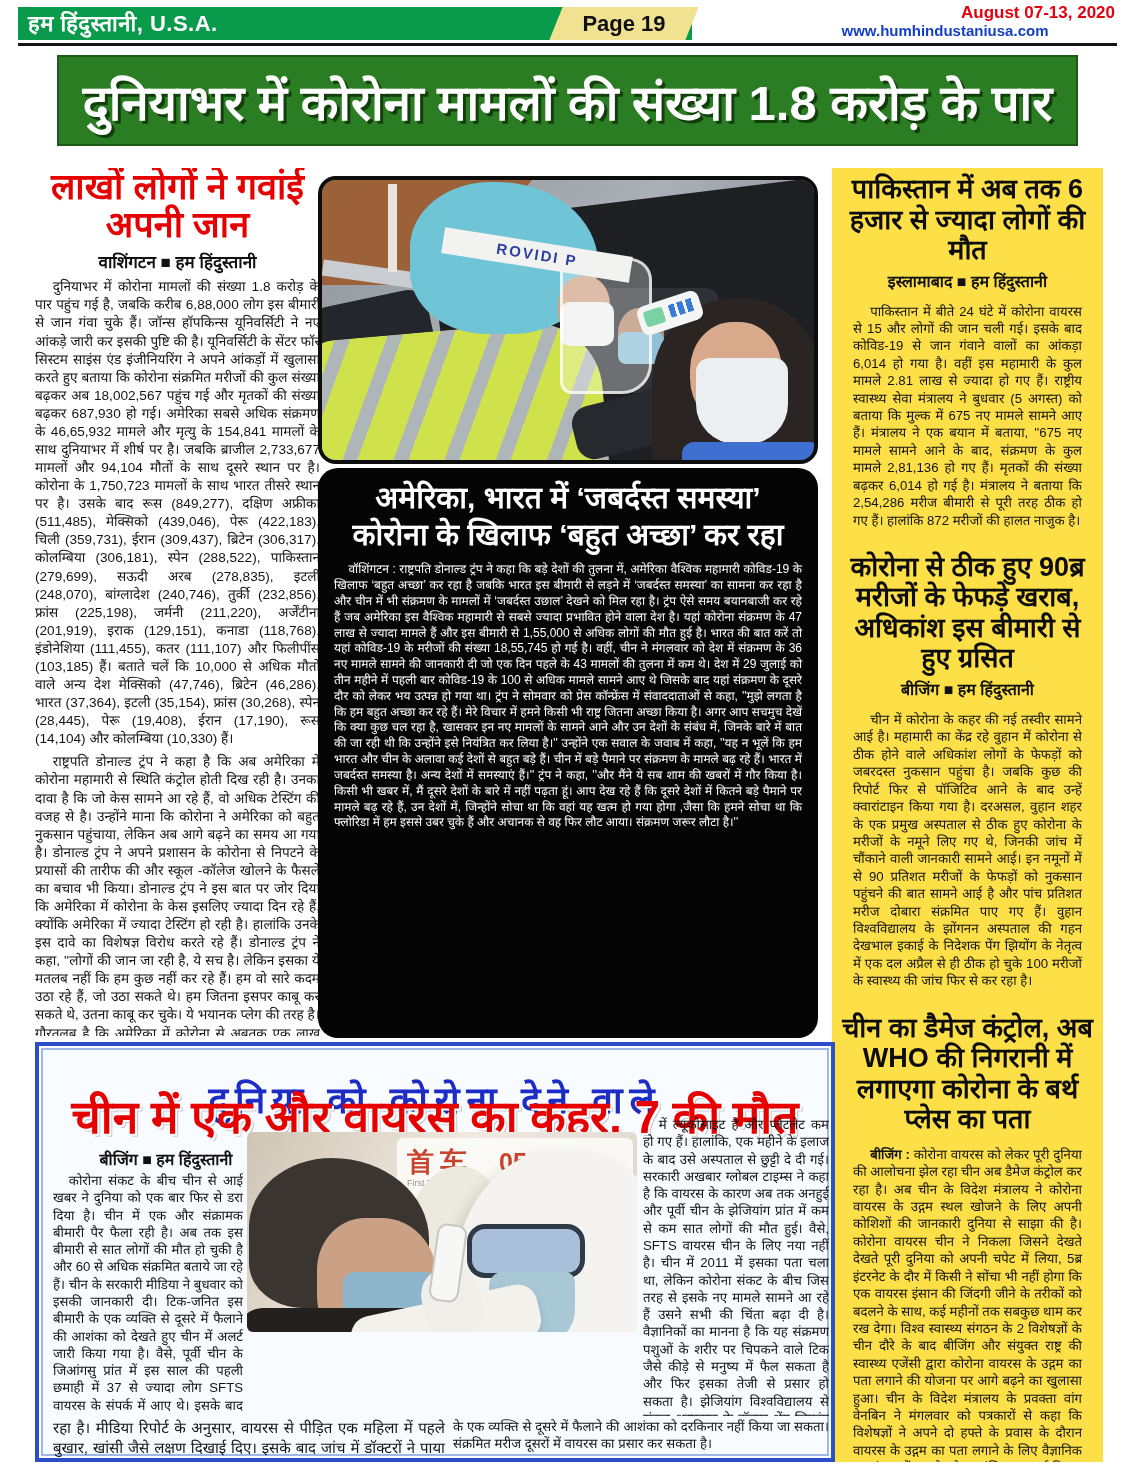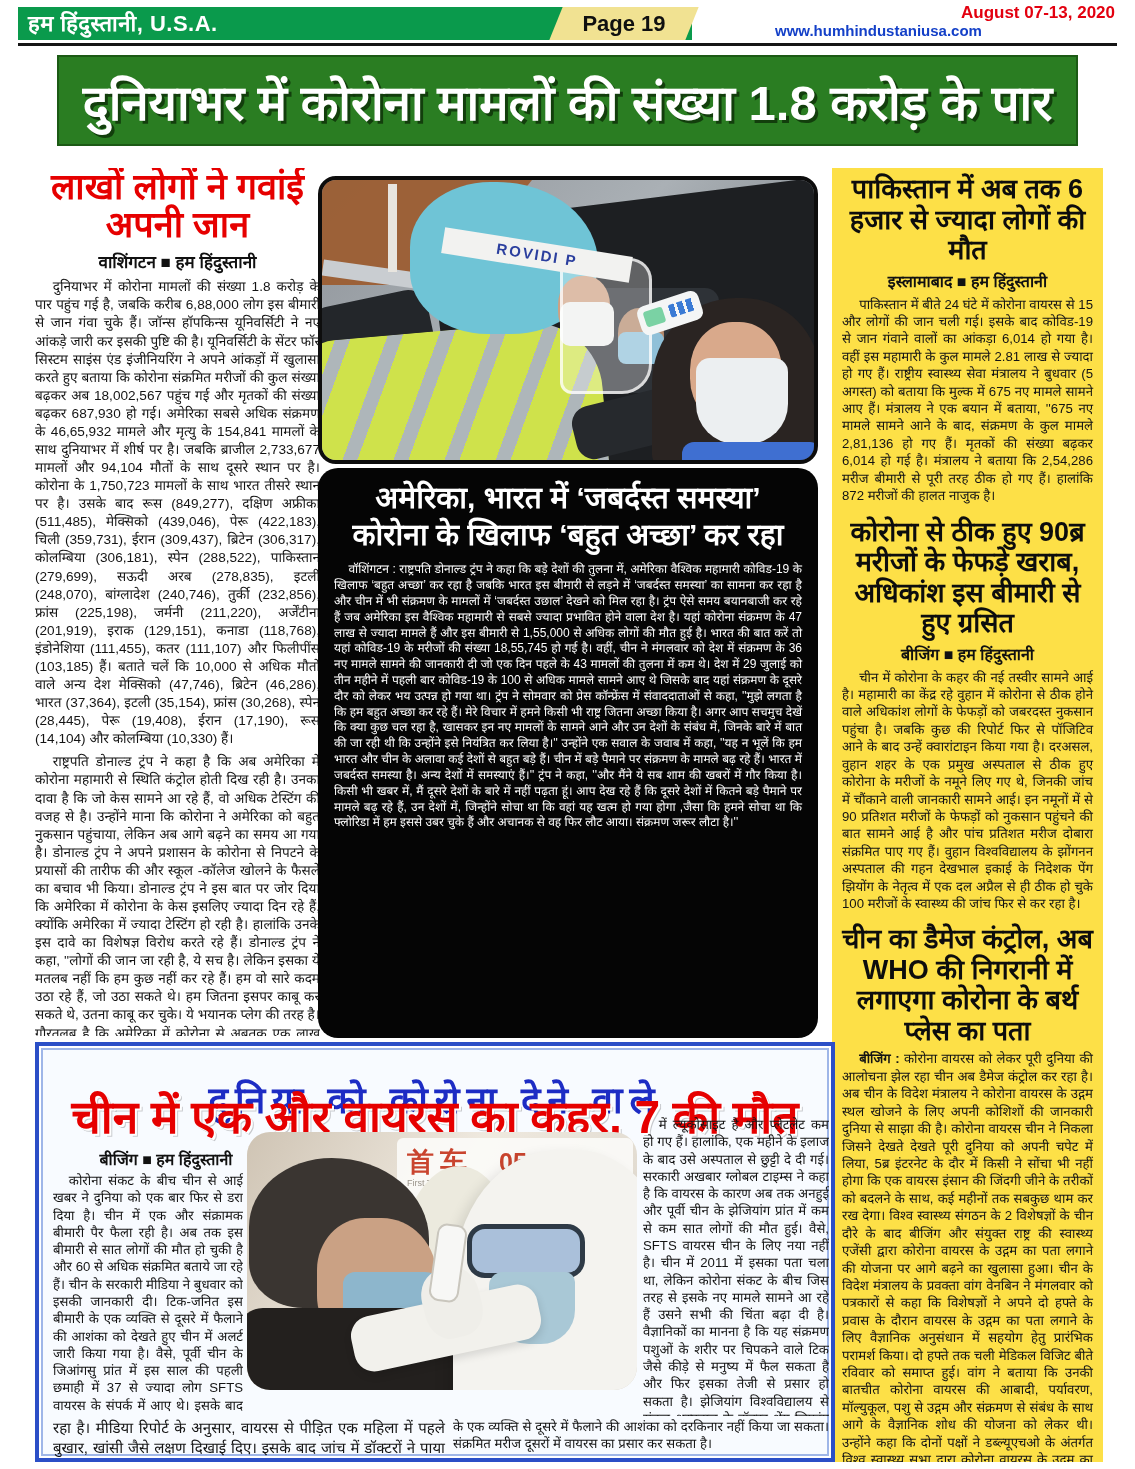--- a/index.html
+++ b/index.html
@@ -9,21 +9,21 @@
   
   .mast-green{position:absolute;left:18px;top:7px;width:674px;height:33px;background:#0a9a4c;}
   .mast-logo{position:absolute;left:28px;top:7px;height:33px;line-height:33px;color:#ffffff;
              font-weight:bold;font-size:22px;letter-spacing:.5px;white-space:nowrap;}
   .page-box{position:absolute;left:556px;top:7px;width:136px;height:33px;background:#f1e292;
             transform:skewX(-22deg);}
   .page-box span{display:block;transform:skewX(22deg);text-align:center;line-height:33px;
                  font-size:22px;font-weight:bold;color:#101010;}
   .mast-date{position:absolute;right:20px;top:3px;width:340px;text-align:right;color:#e3000f;
              font-weight:bold;font-size:17px;}
-  .mast-site{position:absolute;right:20px;top:22px;width:340px;text-align:left;color:#1440c8;
+  .mast-site{position:absolute;right:20px;top:22px;width:340px;text-align:center;color:#1440c8;
              font-weight:bold;font-size:15px;}
   .mast-rule{position:absolute;left:18px;top:43px;width:1099px;height:3px;background:#151515;}
 
   
   .banner{position:absolute;left:57px;top:55px;width:1021px;height:91px;background:#2a7d22;
           border:2px solid #1c5a15;box-sizing:border-box;display:flex;align-items:center;
           justify-content:center;overflow:hidden;}
   .banner span{color:#ffffff;font-weight:800;font-size:49px;white-space:nowrap;
                text-shadow:3px 3px 0 rgba(15,55,10,.9);}
 
@@ -78,21 +78,21 @@
   .bb-head{font-size:30px;line-height:1.22;font-weight:800;text-align:center;}
   .bb-body{font-size:12px;line-height:1.32;text-align:justify;margin-top:9px;}
   .bb-body p{margin:0;text-indent:1.2em;}
 
   
   .rightcol{position:absolute;left:832px;top:168px;width:271px;height:1294px;background:#fde047;
             box-sizing:border-box;padding:6px 10px;overflow:hidden;}
   .r-head{font-size:27px;line-height:1.13;font-weight:800;text-align:center;color:#0d0d0d;}
   .r-byline{font-size:16px;font-weight:bold;text-align:center;margin-top:4px;color:#111;}
   .r-body{font-size:13.2px;line-height:1.32;text-align:justify;color:#141414;margin-top:4px;}
-  .r-body p{margin:0;text-indent:1.3em;}
+  .r-body p{margin:11px;text-indent:1.3em;}
   .r-gap{height:12px;}
 
   
   .bottombox{position:absolute;left:35px;top:1042px;width:800px;height:420px;box-sizing:border-box;
              border:4px solid #2b4fc7;box-shadow:inset 0 0 0 2px #ffffff, inset 0 0 0 4px #9fb6e8;
              background:#f8fbff;overflow:hidden;}
   .kicker{position:absolute;left:0;top:5px;width:100%;text-align:center;color:#1d2cc4;
           font-size:37px;font-weight:800;letter-spacing:7px;margin-top:22px;}
   .bigred{position:absolute;left:0;top:48px;width:100%;text-align:center;color:#e60000;
           font-size:46px;line-height:1;font-weight:800;text-shadow:2px 2px 0 #ffffff,3px 3px 0 rgba(0,0,0,.2);}
@@ -101,21 +101,21 @@
           font-size:13.2px;line-height:1.31;text-align:justify;color:#141414;}
   .b-col1 p,.b-col2 p{margin:0;text-indent:1.2em;}
   .b-col2{position:absolute;left:604px;top:70px;width:186px;height:300px;overflow:hidden;
           font-size:13.2px;line-height:1.31;text-align:justify;color:#141414;}
   .b-span-left{position:absolute;left:14px;top:372px;width:392px;font-size:15px;line-height:1.31;
                text-align:justify;color:#141414;}
   .b-span-right{position:absolute;left:414px;top:372px;width:376px;font-size:13.2px;line-height:1.31;
                 text-align:justify;color:#141414;}
 
   
-  .photo2{position:absolute;left:208px;top:86px;width:390px;height:258px;border-radius:23px;overflow:hidden;
+  .photo2{position:absolute;left:208px;top:86px;width:390px;height:200px;border-radius:6px;overflow:hidden;
           background:linear-gradient(120deg,#cfc4b4 0%,#efe9df 45%,#d8d2c7 100%);}
   .p2-sign{position:absolute;left:150px;top:6px;width:236px;height:120px;background:rgba(252,252,249,.88);
            border-radius:6px;padding:6px 10px;box-sizing:border-box;}
   .p2-sign .row{display:flex;align-items:baseline;gap:26px;}
   .p2-zh{color:#c9442e;font-size:27px;font-weight:bold;letter-spacing:6px;}
   .p2-time{color:#c9442e;font-size:25px;font-weight:bold;}
   .p2-en{color:#9a948a;font-size:9px;margin-top:-2px;}
   .p2-bgfig{position:absolute;left:110px;top:60px;width:120px;height:200px;background:#ddd8ce;border-radius:50% 50% 10px 10px;opacity:.8;}
   .p2-manhair{position:absolute;left:2px;top:26px;width:180px;height:150px;background:#3a3531;border-radius:46% 54% 30% 30%;}
   .p2-manface{position:absolute;left:70px;top:86px;width:120px;height:130px;background:#caa184;border-radius:40% 46% 40% 40%;}

